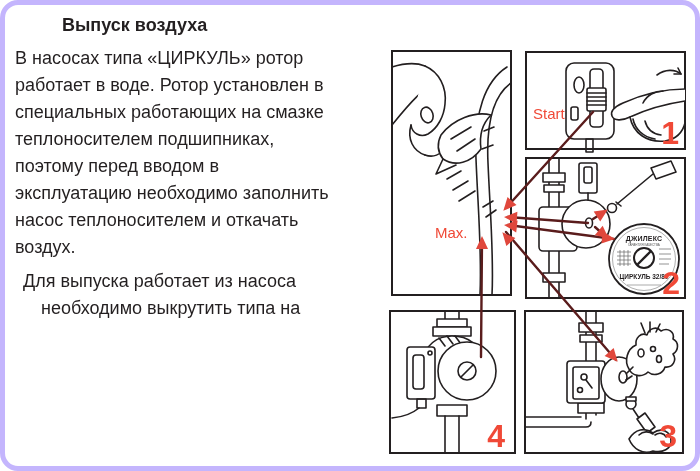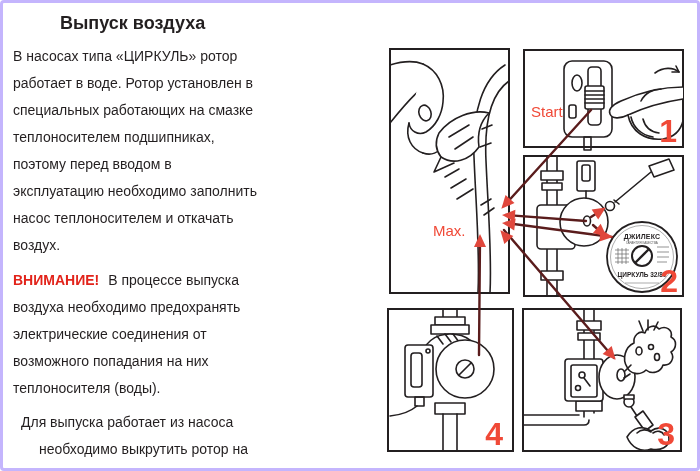--- a/index.html
+++ b/index.html
@@ -5,37 +5,37 @@
   html,body{margin:0;padding:0;}
   body{
     width:700px;height:471px;
     font-family:"Liberation Sans","DejaVu Sans",sans-serif;
     background:#ffffff;
     position:relative;
     box-sizing:border-box;
   }
   .page{
     position:absolute;inset:0;
-    border:3px solid #c4b5fd;
-    border-radius:4px;
+    border:5px solid #c4b5fd;
+    border-radius:18px;
     background:#ffffff;
     overflow:hidden;
   }
   .text-col{
     position:absolute;left:10px;top:6px;width:370px;
     color:#231f20;
   }
   h1.title{
     margin:2px 0 0 47px;
     font-size:18px;line-height:24px;
     font-weight:bold;color:#231f20;
   }
   p.body{
     margin:8px 0 0 0;
-    font-size:14px;line-height:27px;
+    font-size:18px;line-height:27px;
     white-space:pre-line;
     letter-spacing:0px;
   }
   .warn-label{
     color:#e2231a;font-weight:bold;margin-right:9px;
   }
   p.closing{margin-top:7px;}
   p.closing .l1{margin-left:8px;}
   p.closing .l2{margin-left:26px;}
   .figure{
@@ -56,26 +56,21 @@
   <div class="text-col">
     <h1 class="title">Выпуск воздуха</h1>
     <p class="body">В насосах типа «ЦИРКУЛЬ» ротор
 работает в воде. Ротор установлен в
 специальных работающих на смазке
 теплоносителем подшипниках,
 поэтому перед вводом в
 эксплуатацию необходимо заполнить
 насос теплоносителем и откачать
 воздух.</p>
-    <p class="body"><span class="warn-label">ВНИМАНИЕ!</span><span>В процессе выпуска
-воздуха необходимо предохранять
-электрические соединения от
-возможного попадания на них
-теплоносителя (воды).</span></p>
-    <p class="body closing"><span class="l1">Для выпуска работает из насоса</span><br><span class="l2">необходимо выкрутить ротор на</span></p>
+    <p class="body closing"><span class="l1">Для выпуска работает из насоса</span><br><span class="l2">необходимо выкрутить типа на</span></p>
   </div>
 
   <div class="figure">
   <svg width="312" height="434" viewBox="0 0 312 434">
     <defs>
       <g id="ah">
             <polygon points="1,0 -12,-6 -12,6" fill="#e0473c"></polygon>
           </g>
     </defs>
 

